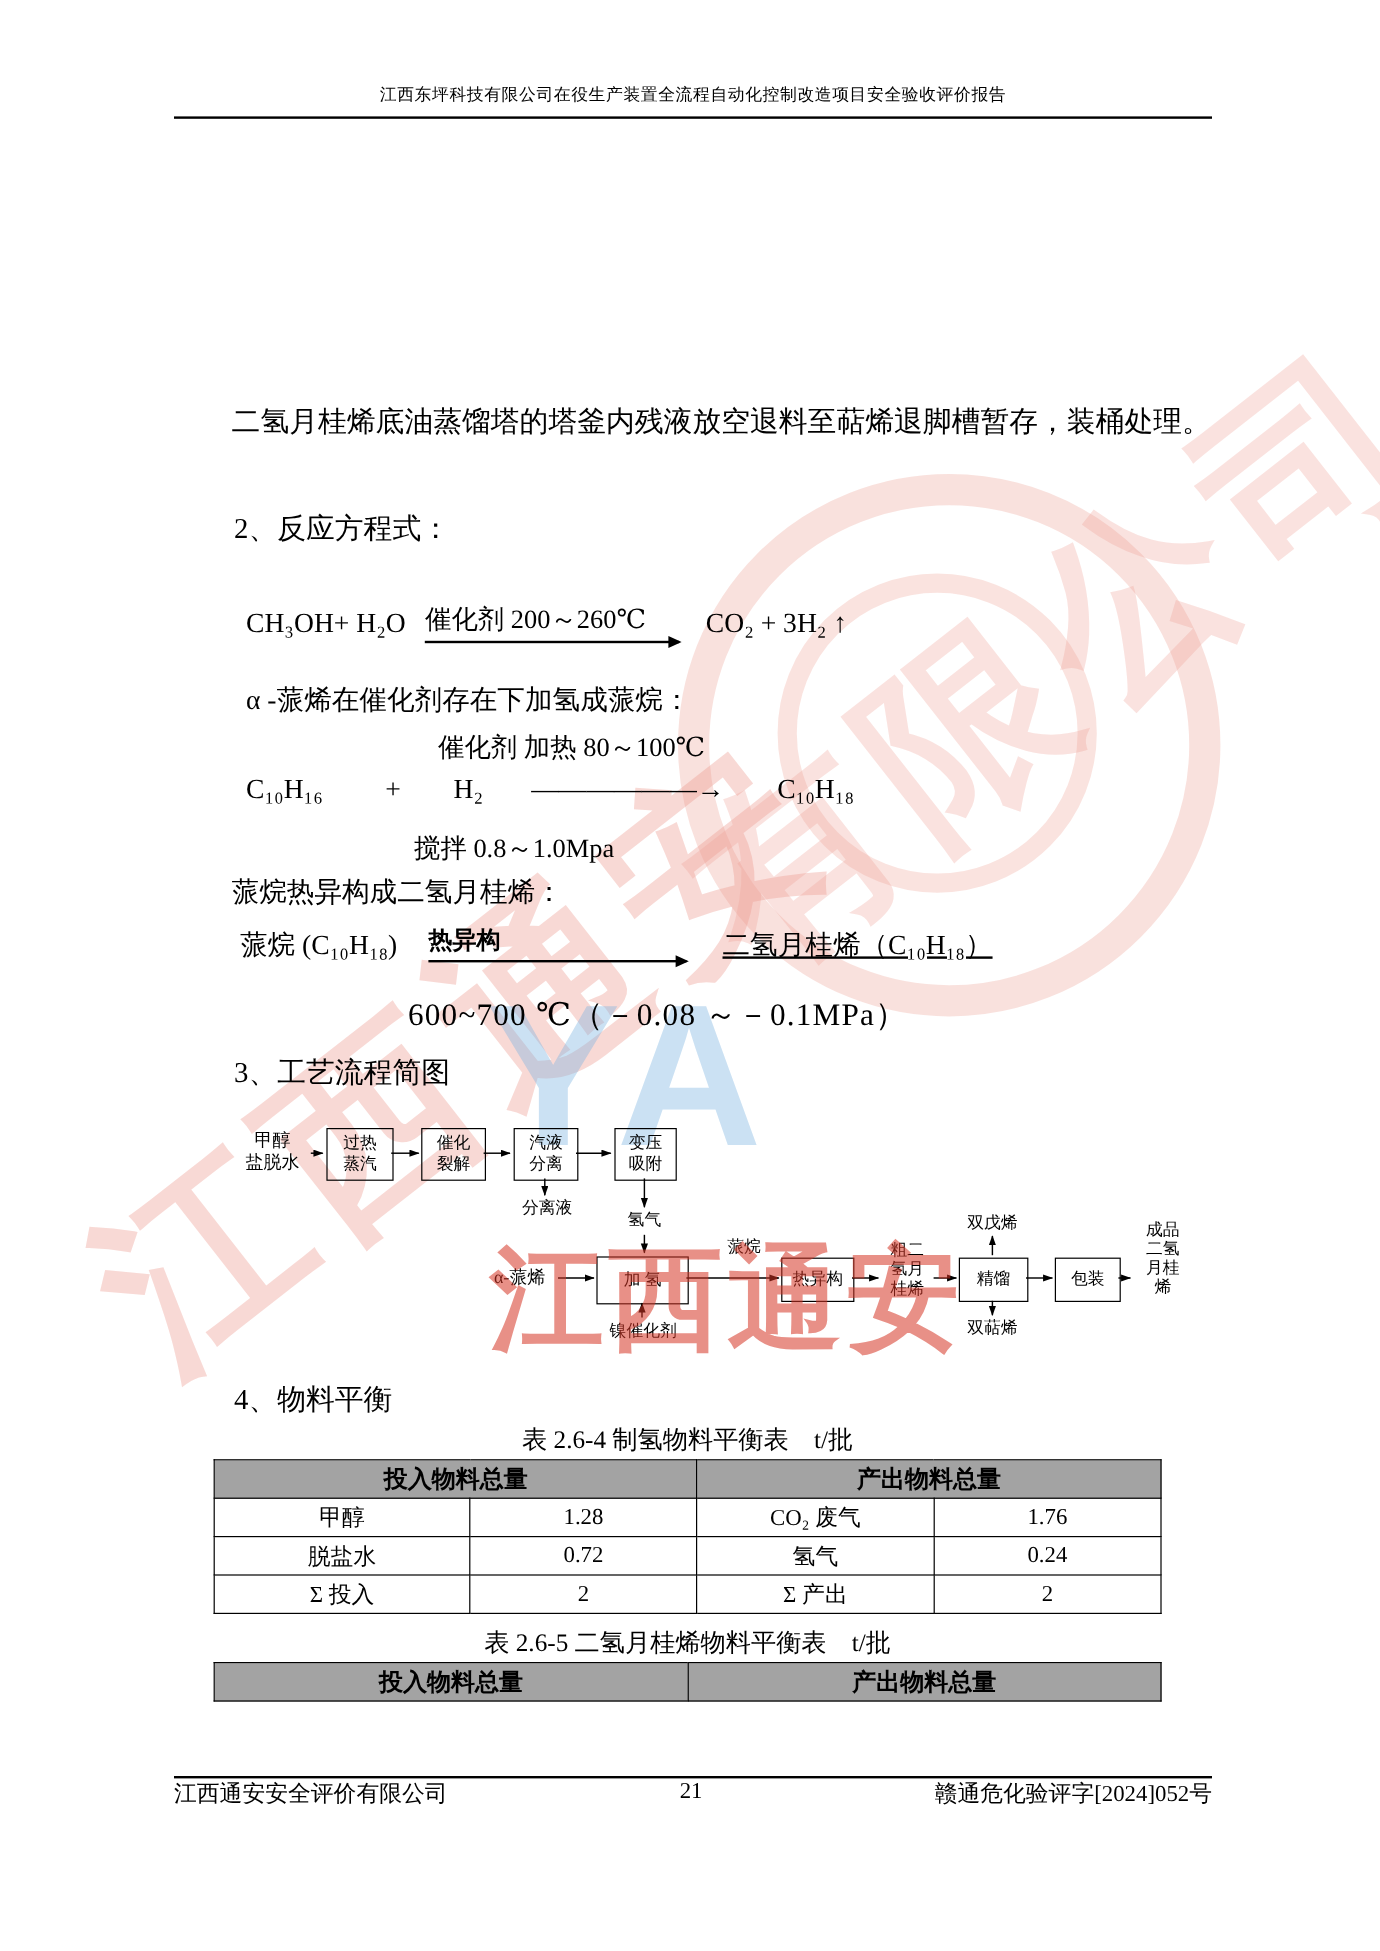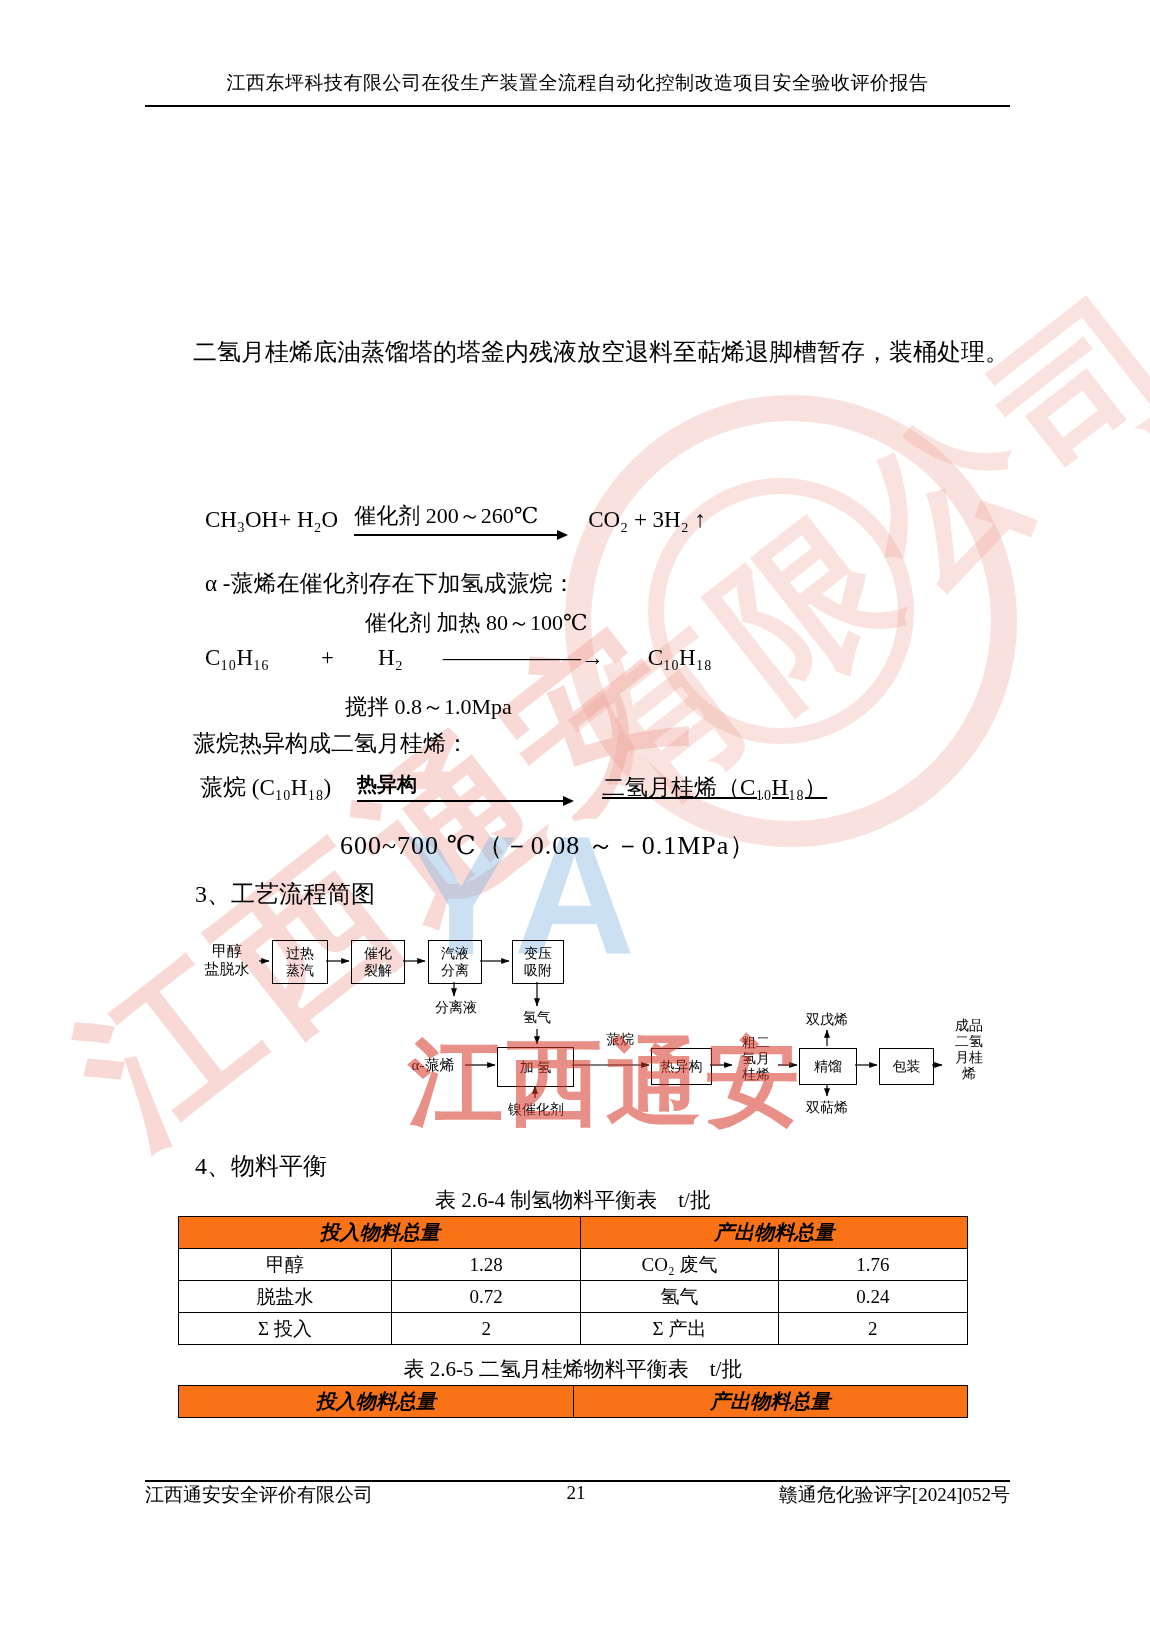--- a/index.html
+++ b/index.html
@@ -22,21 +22,21 @@
     transform:rotate(-38deg); transform-origin:0 50%;}
   .wm-ya{left:405px; top:800px; font-size:168px; font-weight:bold;
     font-family:"Liberation Sans","DejaVu Sans",sans-serif;
     color:rgba(125,180,225,0.40); letter-spacing:12px;}
   .wm-overlay-red{left:408px; top:1020px; font-size:95px; font-weight:bold;
     color:rgba(214,52,36,0.55); letter-spacing:4px; z-index:2; white-space:nowrap;}
   
   .content{position:absolute; inset:0; z-index:1;}
   .abs{position:absolute;}
   .doc-header{left:145px; top:70px; width:865px; text-align:center;
-    font-size:19px; letter-spacing:0.5px; border-bottom:2px solid #000; padding-bottom:9px;}
+    font-size:14px; letter-spacing:0.5px; border-bottom:2px solid #000; padding-bottom:9px;}
   .body-text{left:145px; width:865px; font-size:24px; line-height:49px;
     text-align:justify; margin:0;}
   .indent2{text-indent:2em;}
   .sec-title{left:145px; width:865px; font-size:24px;}
   .ml50{padding-left:50px;} .ml60{padding-left:60px;} .ml48{padding-left:48px;}
   .eq-label{left:145px; width:865px; font-size:23px;}
   .equation{left:145px; width:900px; display:flex; align-items:center; font-size:23px;}
   .cond-stack{display:flex; flex-direction:column; align-items:flex-start;}
   .cond-stack .cond-text{font-size:22px; line-height:26px;}
   .arrow-line{position:relative; height:2px; background:#000; width:100%; margin-top:5px;}
@@ -52,21 +52,21 @@
   .fbox{border:1px solid #000; font-size:14px; line-height:17px; text-align:center;
     display:flex; align-items:center; justify-content:center; white-space:pre-line;}
   .flabel{font-size:14px; line-height:16px; text-align:center; white-space:pre-line;}
   .flabel15{font-size:15px; line-height:18px; text-align:center; white-space:pre-line;}
   .flow-arrows{left:0; top:0;}
   
   .tbl-caption{left:178px; width:790px; text-align:center; font-size:21px;}
   .mtable{left:178px; width:790px; border-collapse:collapse; position:absolute;}
   .mtable th,.mtable td{border:1px solid #000; height:31px; text-align:center;
     font-size:19px; padding:0 4px;}
-  .mtable th{background:#f97316; font-weight:bold; font-size:20px;font-style:italic;}
+  .mtable th{background:#a3a3a3; font-weight:bold; font-size:20px;}
   .mtable td:nth-child(1){width:27%;} .mtable td:nth-child(2){width:24%;}
   .mtable td:nth-child(3){width:25%;} .mtable td:nth-child(4){width:24%;margin-left:47px;}
   
   .doc-footer{left:145px; top:1480px; width:865px; border-top:2px solid #000;
     display:flex; justify-content:space-between; font-size:19px;}
 </style>
 </head>
 <body>
 
 <div class="page">
@@ -77,20 +77,21 @@
   <div class="wm wm-text-right">有限公司</div>
   <div class="wm wm-ya">YA</div>
   <div class="wm wm-overlay-red">江西通安</div>
 
   <div class="content">
 
     <div class="abs doc-header">江西东坪科技有限公司在役生产装置全流程自动化控制改造项目安全验收评价报告</div>
 
     <p class="abs body-text indent2" style="top:328px;">二氢月桂烯底油蒸馏塔的塔釜内残液放空退料至萜烯退脚槽暂存，装桶处理。</p>
 
+    <div class="abs sec-title ml50" style="top:424px;">2、反应方程式：</div>
 
     <div class="abs equation" style="top:503px;">
       <span style="margin-left:60px;">CH₃OH+ H₂O</span>
       <span class="cond-stack" style="margin-left:16px; width:212px;">
         <span class="cond-text">催化剂  200～260℃</span>
         <span class="arrow-line"></span>
       </span>
       <span style="margin-left:22px;">CO₂ +   3H₂  ↑</span>
     </div>
 

